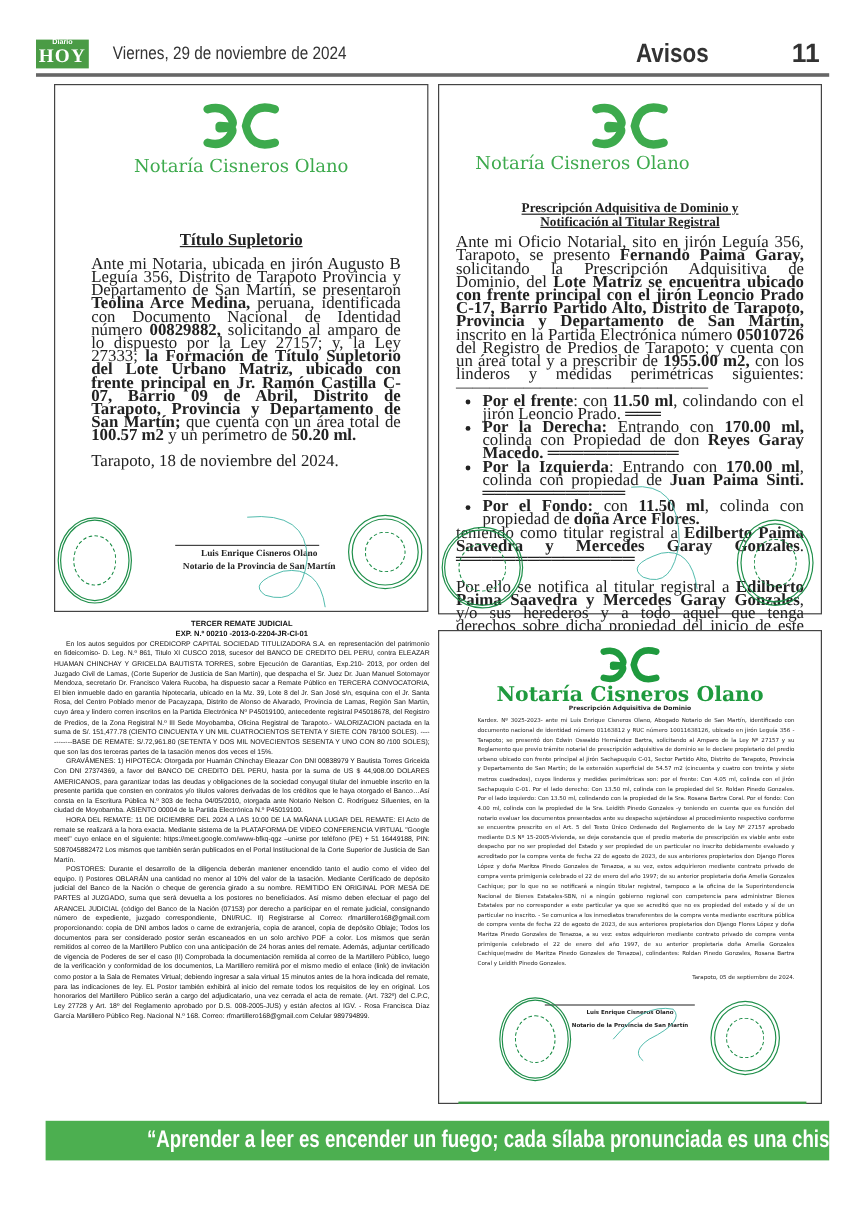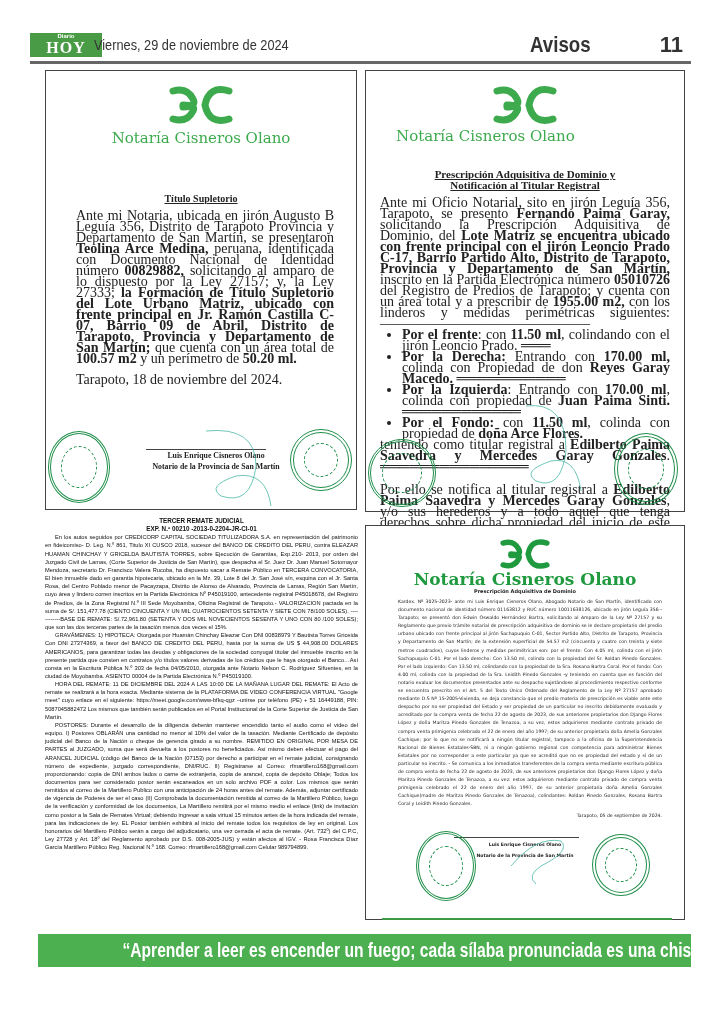--- a/index.html
+++ b/index.html
@@ -1,32 +1,32 @@
 <!DOCTYPE html>
 <html><head>
 <meta charset="utf-8">
 <style>
   html,body{margin:0;padding:0;background:#fff;}
   body{width:723px;height:1024px;position:relative;overflow:hidden;font-family:"Liberation Serif",serif;color:#222;}
   .masthead{position:absolute;left:30px;top:33px;width:661px;height:26px;}
-  .logo-box{position:absolute;left:0;top:0;width:72px;height:24px;background:#4a9b45;color:#fff;text-align:center;}
+  .logo-box{position:absolute;left:0;top:0;width:44px;height:24px;background:#4a9b45;color:#fff;text-align:center;}
   .logo-small{font-family:"Liberation Sans",sans-serif;font-size:6px;font-weight:bold;line-height:7px;display:block;}
   .logo-big{font-family:"Liberation Serif",serif;font-size:16px;font-weight:bold;line-height:15px;display:block;letter-spacing:1px;}
   .date{position:absolute;left:64px;top:3px;font-family:"Liberation Sans",sans-serif;font-size:15px;color:#333;transform:scaleX(0.85);transform-origin:left;}
   .section{position:absolute;left:500px;top:-1px;font-family:"Liberation Sans",sans-serif;font-size:22px;font-weight:bold;color:#333;transform:scaleX(0.85);transform-origin:left;}
   .pagenum{position:absolute;right:8px;top:-1px;font-family:"Liberation Sans",sans-serif;font-size:22px;font-weight:bold;color:#333;}
   .rule{position:absolute;left:30px;top:61px;width:661px;height:3px;background:#666;}
   .box{position:absolute;border:1.5px solid #444;background:#fff;box-sizing:border-box;}
   #b1{left:45px;top:70px;width:312px;height:440px;}
   #b2{left:365px;top:70px;width:320px;height:442px;}
   #b3{left:365px;top:525px;width:320px;height:395px;}
   .brand{display:block;text-align:center;}
   .brand svg{display:block;margin:0 auto;}
   .brand-name{font-family:"DejaVu Serif",serif;color:#3daa4d;text-align:center;}
-  .n-title{text-align:center;font-weight:bold;text-decoration:underline;font-size:10px;}
+  .n-title{text-align:center;font-weight:bold;text-decoration:underline;font-size:14px;}
   .p{font-size:14px;line-height:11px;text-align:justify;margin:0;}
   .sig{text-align:center;font-weight:bold;font-size:7.8px;line-height:11px;}
   .sigline{border-top:1px solid #444;margin:0 auto;}
   .stamp{position:absolute;border-radius:50%;border:3px double #1f8f4a;box-sizing:border-box;}
   .stamp:after{content:"";position:absolute;left:18%;top:18%;width:64%;height:64%;border-radius:50%;border:1.5px dashed #1f8f4a;box-sizing:border-box;}
   .scrib{position:absolute;}
   #judicial{position:absolute;left:45px;top:517px;width:313px;font-family:"Liberation Sans",sans-serif;font-size:5.7px;line-height:8.15px;color:#111;text-align:justify;}
   #judicial .h{text-align:center;font-weight:bold;font-size:6.3px;}
   #judicial p{margin:0;text-indent:10px;}
   .small-p{font-family:"DejaVu Sans",sans-serif;font-size:4.6px;line-height:8.1px;text-align:justify;color:#222;margin:0;}

